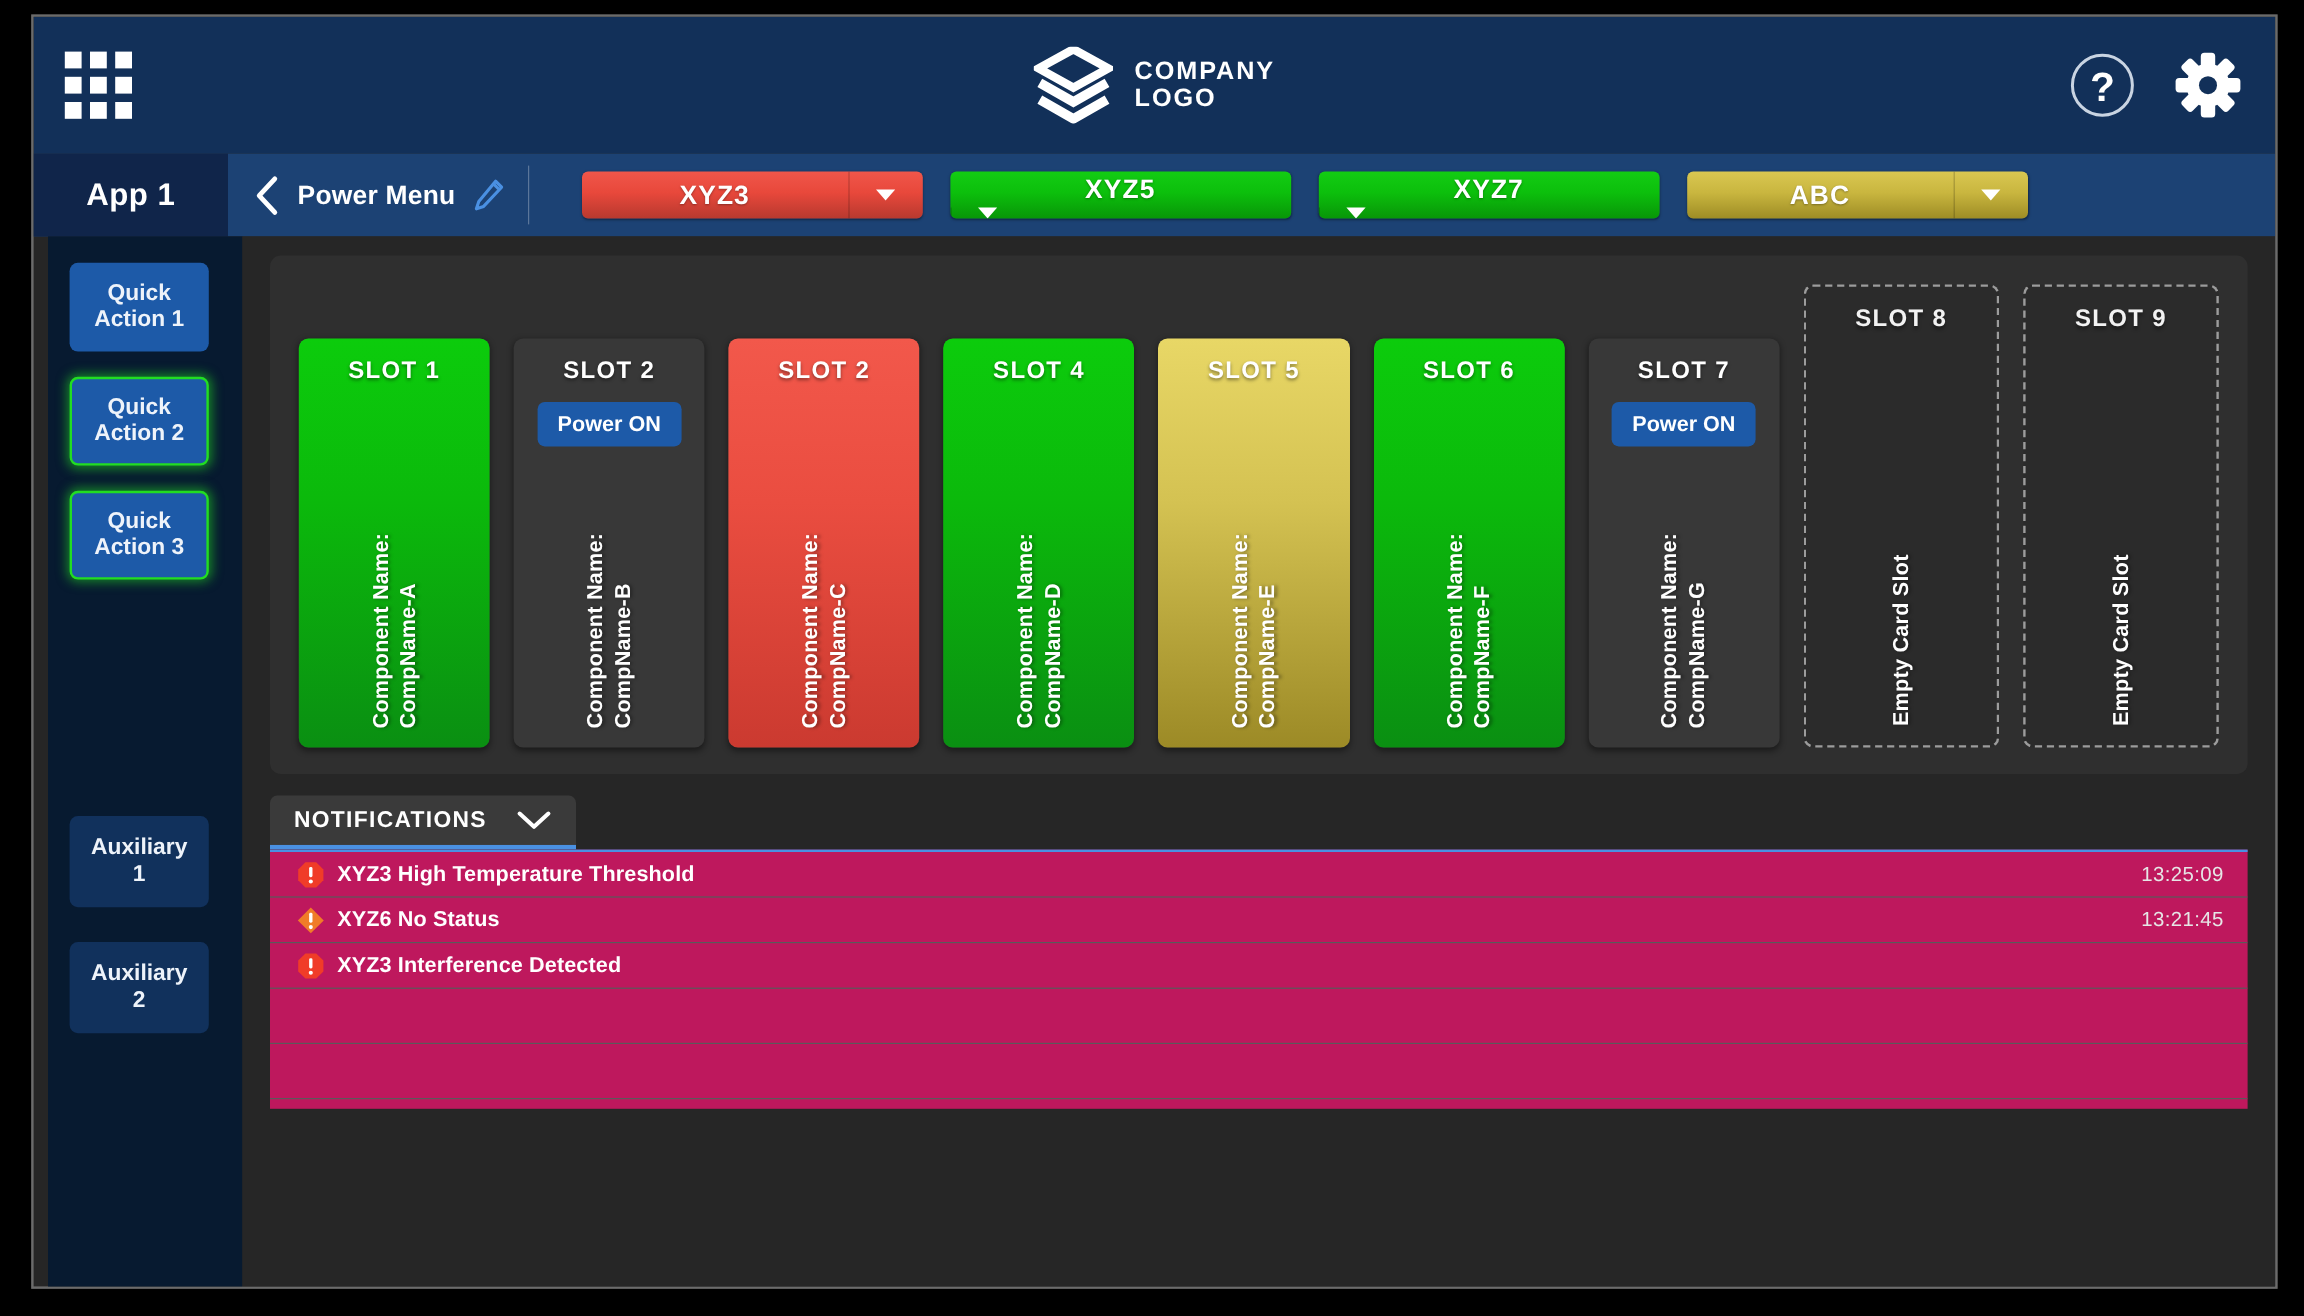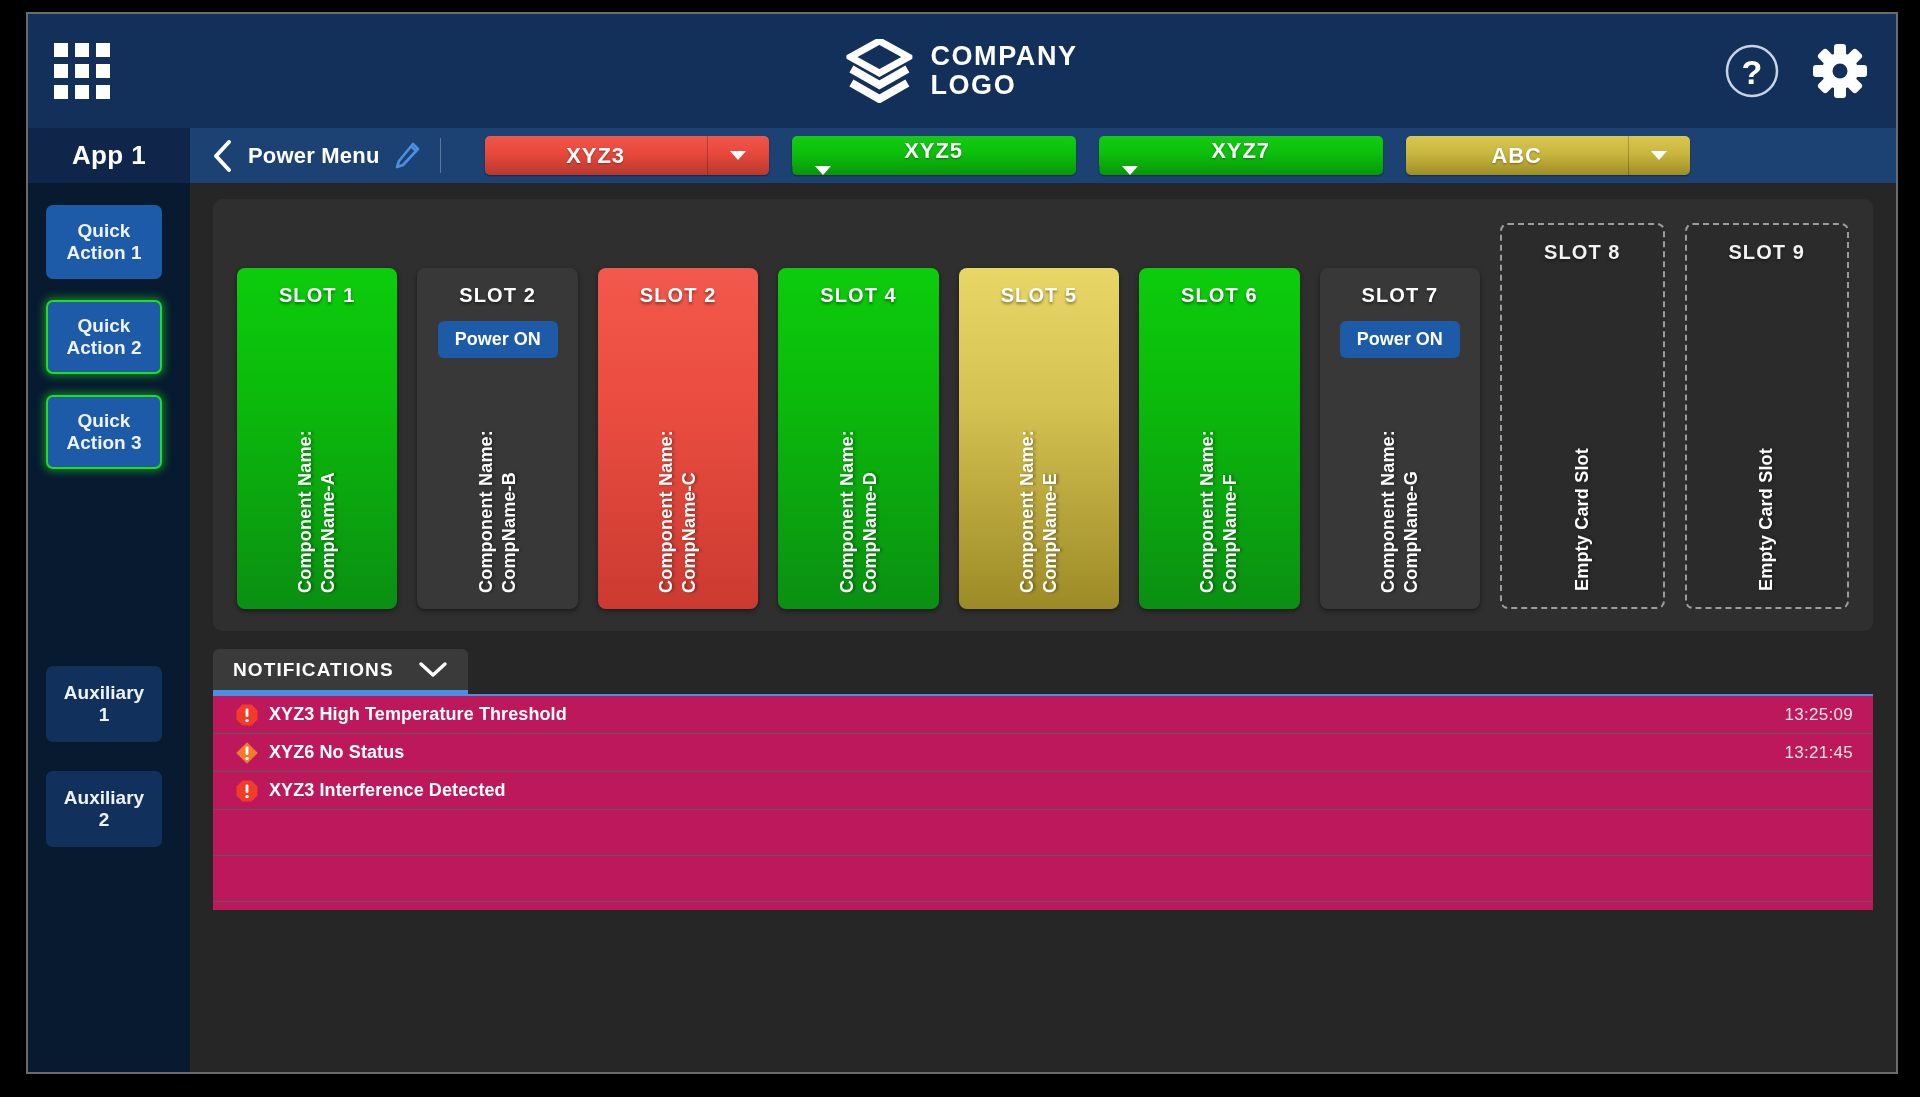--- a/index.html
+++ b/index.html
@@ -50,40 +50,40 @@
     position: absolute;
     left: 50%; top: 50%;
     transform: translate(-50%, -50%);
     display: flex;
     align-items: center;
     gap: 18px;
   }
   #logo-mark { width: 66px; height: 64px; display: block; }
   #brand-text {
     color: #ffffff;
-    font-size: 27px;
+    font-size: 21px;
     font-weight: bold;
     letter-spacing: 1.6px;
     line-height: 1.06;
   }
   #brand-text span { display: block; }
   #header-actions {
     position: absolute;
     right: 28px; top: 50%;
     transform: translateY(-50%);
     display: flex;
     align-items: center;
     gap: 32px;
   }
   .hdr-icon-btn { cursor: pointer; display: block; }
 
   
   #nav-bar {
     position: relative;
-    height: 55px;
+    height: 69px;
     display: flex;
     align-items: stretch;
     background: #1c4274;
   }
   #app-title {
     width: 162px;
     background: #10254a;
     display: flex;
     align-items: center;
     justify-content: center;
@@ -154,20 +154,21 @@
   }
   .dd-red    { background: linear-gradient(180deg, #f0564a 0%, #e8483b 45%, #b8392f 100%); }
   .dd-green  { background: linear-gradient(180deg, #13cc13 0%, #0cbf0c 45%, #089608 100%); flex-direction: column; }
   .dd-olive  { background: linear-gradient(180deg, #d9c751 0%, #c9b63f 45%, #9e8d25 100%); }
 
   
   #body-split {
     position: relative;
     height: 889px;
     display: flex;
+    padding-left: 12px;
   }
 
   
   #sidebar {
     width: 162px;
     flex: 0 0 162px;
     background: #071a30;
     position: relative;
   }
   .side-btn {

